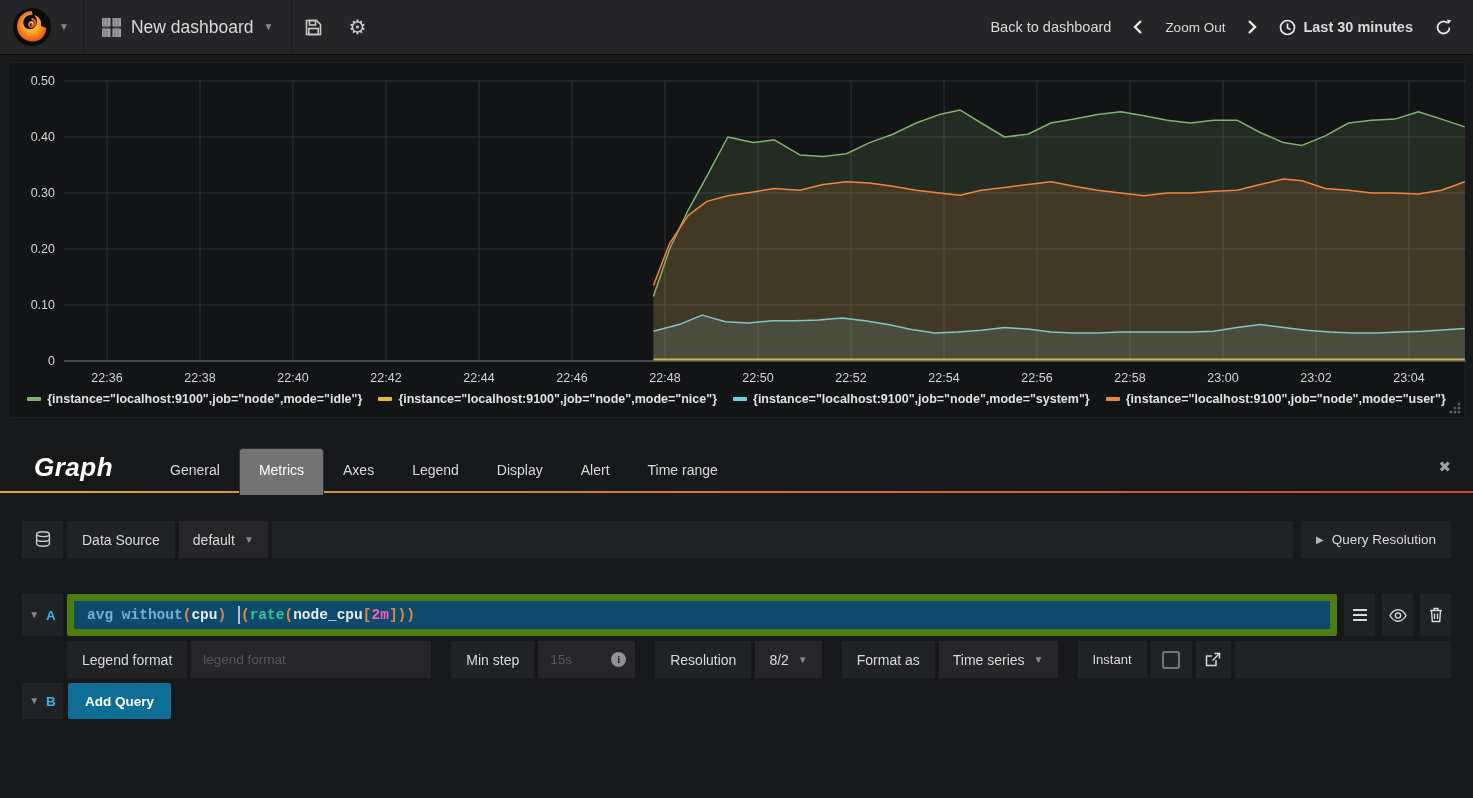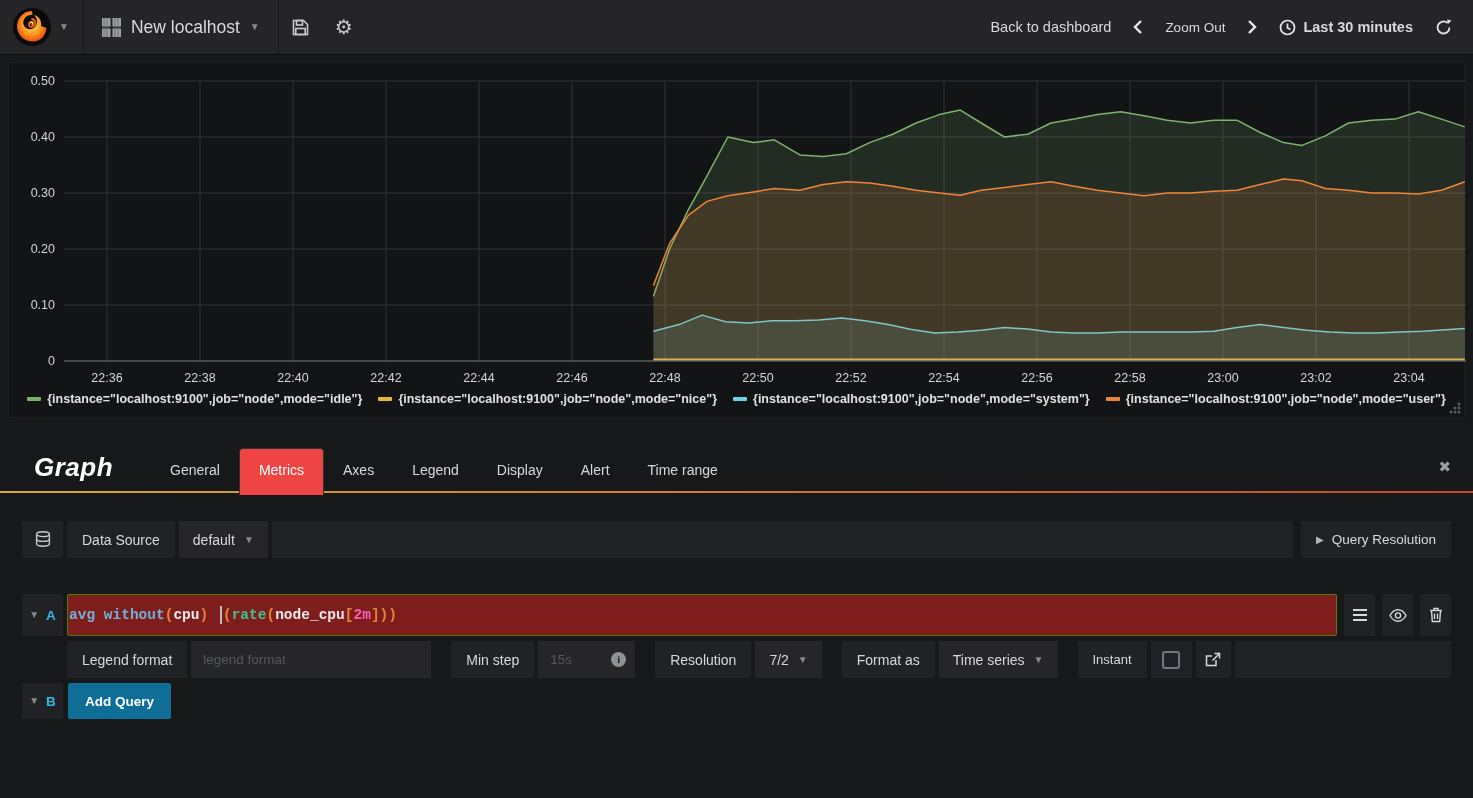--- a/index.html
+++ b/index.html
@@ -40,39 +40,39 @@
   .resize-handle { position:absolute; right:3px; bottom:3px; cursor:nwse-resize; }
 
   
   .editor { margin-top:30px; }
   .editor-header { position:relative; display:flex; align-items:flex-end; padding-left:30px; }
   .underline { position:absolute; left:0; right:0; bottom:0; height:2px;
                background:linear-gradient(to right, var(--underline-start,#d9a935), var(--underline-end,#c4482e)); }
   .panel-title { font-size:26px; font-style:italic; font-weight:600; color:#ffffff; padding:0 38px 10px 4px; letter-spacing:0.5px; }
   .tabs { display:flex; align-items:center; }
   .tab { font-size:14px; color:#d8d9da; padding:13px 19px 15px 19px; cursor:pointer; position:relative; }
-  .tab.active { background:#ef4444; border:1px solid #2e3135; border-bottom:none; border-radius:4px 4px 0 0; z-index:2; margin-bottom:-2px; padding-bottom:17px; color:#fff; }
+  .tab.active { background:#737373; border:1px solid #2e3135; border-bottom:none; border-radius:4px 4px 0 0; z-index:2; margin-bottom:-2px; padding-bottom:17px; color:#fff; }
   .close-btn { margin-left:auto; align-self:center; padding:0 22px 8px 0; color:#9fa0a2; font-size:15px; cursor:pointer; }
 
   .editor-body { padding:0 22px; }
   .frow { display:flex; align-items:stretch; gap:4px; }
   .box { background:#202226; display:flex; align-items:center; }
   .ibox { background:#262628; display:flex; align-items:center; }
   .sq { width:41px; justify-content:center; }
   .lbl { padding:0 15px; font-size:14px; font-weight:500; color:#d8d9da; }
   .grow { flex:1; }
   .ds-row { margin-top:28px; height:37px; }
   .select-box { padding:0 14px; gap:9px; cursor:pointer; font-size:14px; font-weight:500; }
   .qi-btn { margin-left:4px; padding:0 15px; gap:8px; font-size:13.5px; cursor:pointer; }
   .caret-right { color:#b5b6b8; font-size:10px; }
 
   .query-row { margin-top:36px; height:42px; }
   .collapse-box { gap:7px; cursor:pointer; }
   .ref-letter { color:var(--ref-letter,#33b5e5); font-weight:bold; font-size:13.5px; }
-  .code-field { flex:1; background:#7f1d1d; border:1px solid #4d7c0f; border-radius:2px; padding:0 1px; display:flex; align-items:center; font-family:"Liberation Mono","DejaVu Sans Mono",monospace; font-size:14.5px; font-weight:bold; white-space:pre; cursor:text; }
+  .code-field { flex:1; background:#0c4a6e; border:7px solid #4d7c0f; border-radius:2px; padding:0 13px; display:flex; align-items:center; font-family:"Liberation Mono","DejaVu Sans Mono",monospace; font-size:14.5px; font-weight:bold; white-space:pre; cursor:text; }
   .tok-cursor { display:inline-block; width:2px; height:18px; background:#b9bbbe; margin:0 1px 0 3px; }
   .qbtns { display:flex; gap:7px; margin-left:3px; }
   .qbtn { width:31px; background:#202226; display:flex; align-items:center; justify-content:center; cursor:pointer; }
   .hamburger { display:flex; flex-direction:column; gap:3px; }
   .hamburger i { width:14px; height:2px; background:#d8d9da; display:block; }
 
   .options-row { margin-top:5px; height:37px; margin-left:45px; }
   .opt-input { padding:0 12px; font-size:13.5px; color:#55585e; }
   .legend-format-input { width:240px; }
   .minstep-input { width:97px; position:relative; padding-right:30px; }
@@ -113,21 +113,21 @@
         <rect x="0" y="10.5" width="8.5" height="8.5"></rect>
           <rect x="10.5" y="10.5" width="8.5" height="8.5"></rect>
       </g>
       <g stroke="#6a6c6f" stroke-width="1">
         <line x1="2" y1="0" x2="2" y2="19"></line>
           <line x1="5" y1="0" x2="5" y2="19"></line>
           <line x1="13" y1="0" x2="13" y2="19"></line>
           <line x1="16" y1="0" x2="16" y2="19"></line>
       </g>
     </svg>
-    <span class="dash-title">New localhost</span>
+    <span class="dash-title">New dashboard</span>
     <span class="caret">▼</span>
   </div>
   <div class="nav-sep"></div>
   <div class="nav-item icon-btn">
     <svg width="17" height="17" viewBox="0 0 17 17" fill="none" stroke="#c8c9ca" stroke-width="1.6">
       <path d="M1.5 1.5 h10 l4 4 v10 h-14 z"></path>
       <rect x="4.5" y="1.5" width="6" height="4.5"></rect>
       <rect x="3.8" y="9.5" width="9.4" height="6"></rect>
     </svg>
   </div>
@@ -322,21 +322,21 @@
       <div class="ibox opt-input legend-format-input">legend format</div>
       <div class="spacer"></div>
       <div class="box lbl">Min step</div>
       <div class="ibox opt-input minstep-input">
         <span>15s</span>
         <span class="info-circle">i</span>
       </div>
       <div class="spacer"></div>
       <div class="box lbl">Resolution</div>
       <div class="ibox select-box">
-        <span>7/2</span>
+        <span>8/2</span>
         <span class="caret">▼</span>
       </div>
       <div class="spacer"></div>
       <div class="box lbl">Format as</div>
       <div class="ibox select-box">
         <span>Time series</span>
         <span class="caret">▼</span>
       </div>
       <div class="spacer"></div>
       <div class="box lbl" style="font-size:13px;">Instant</div>

